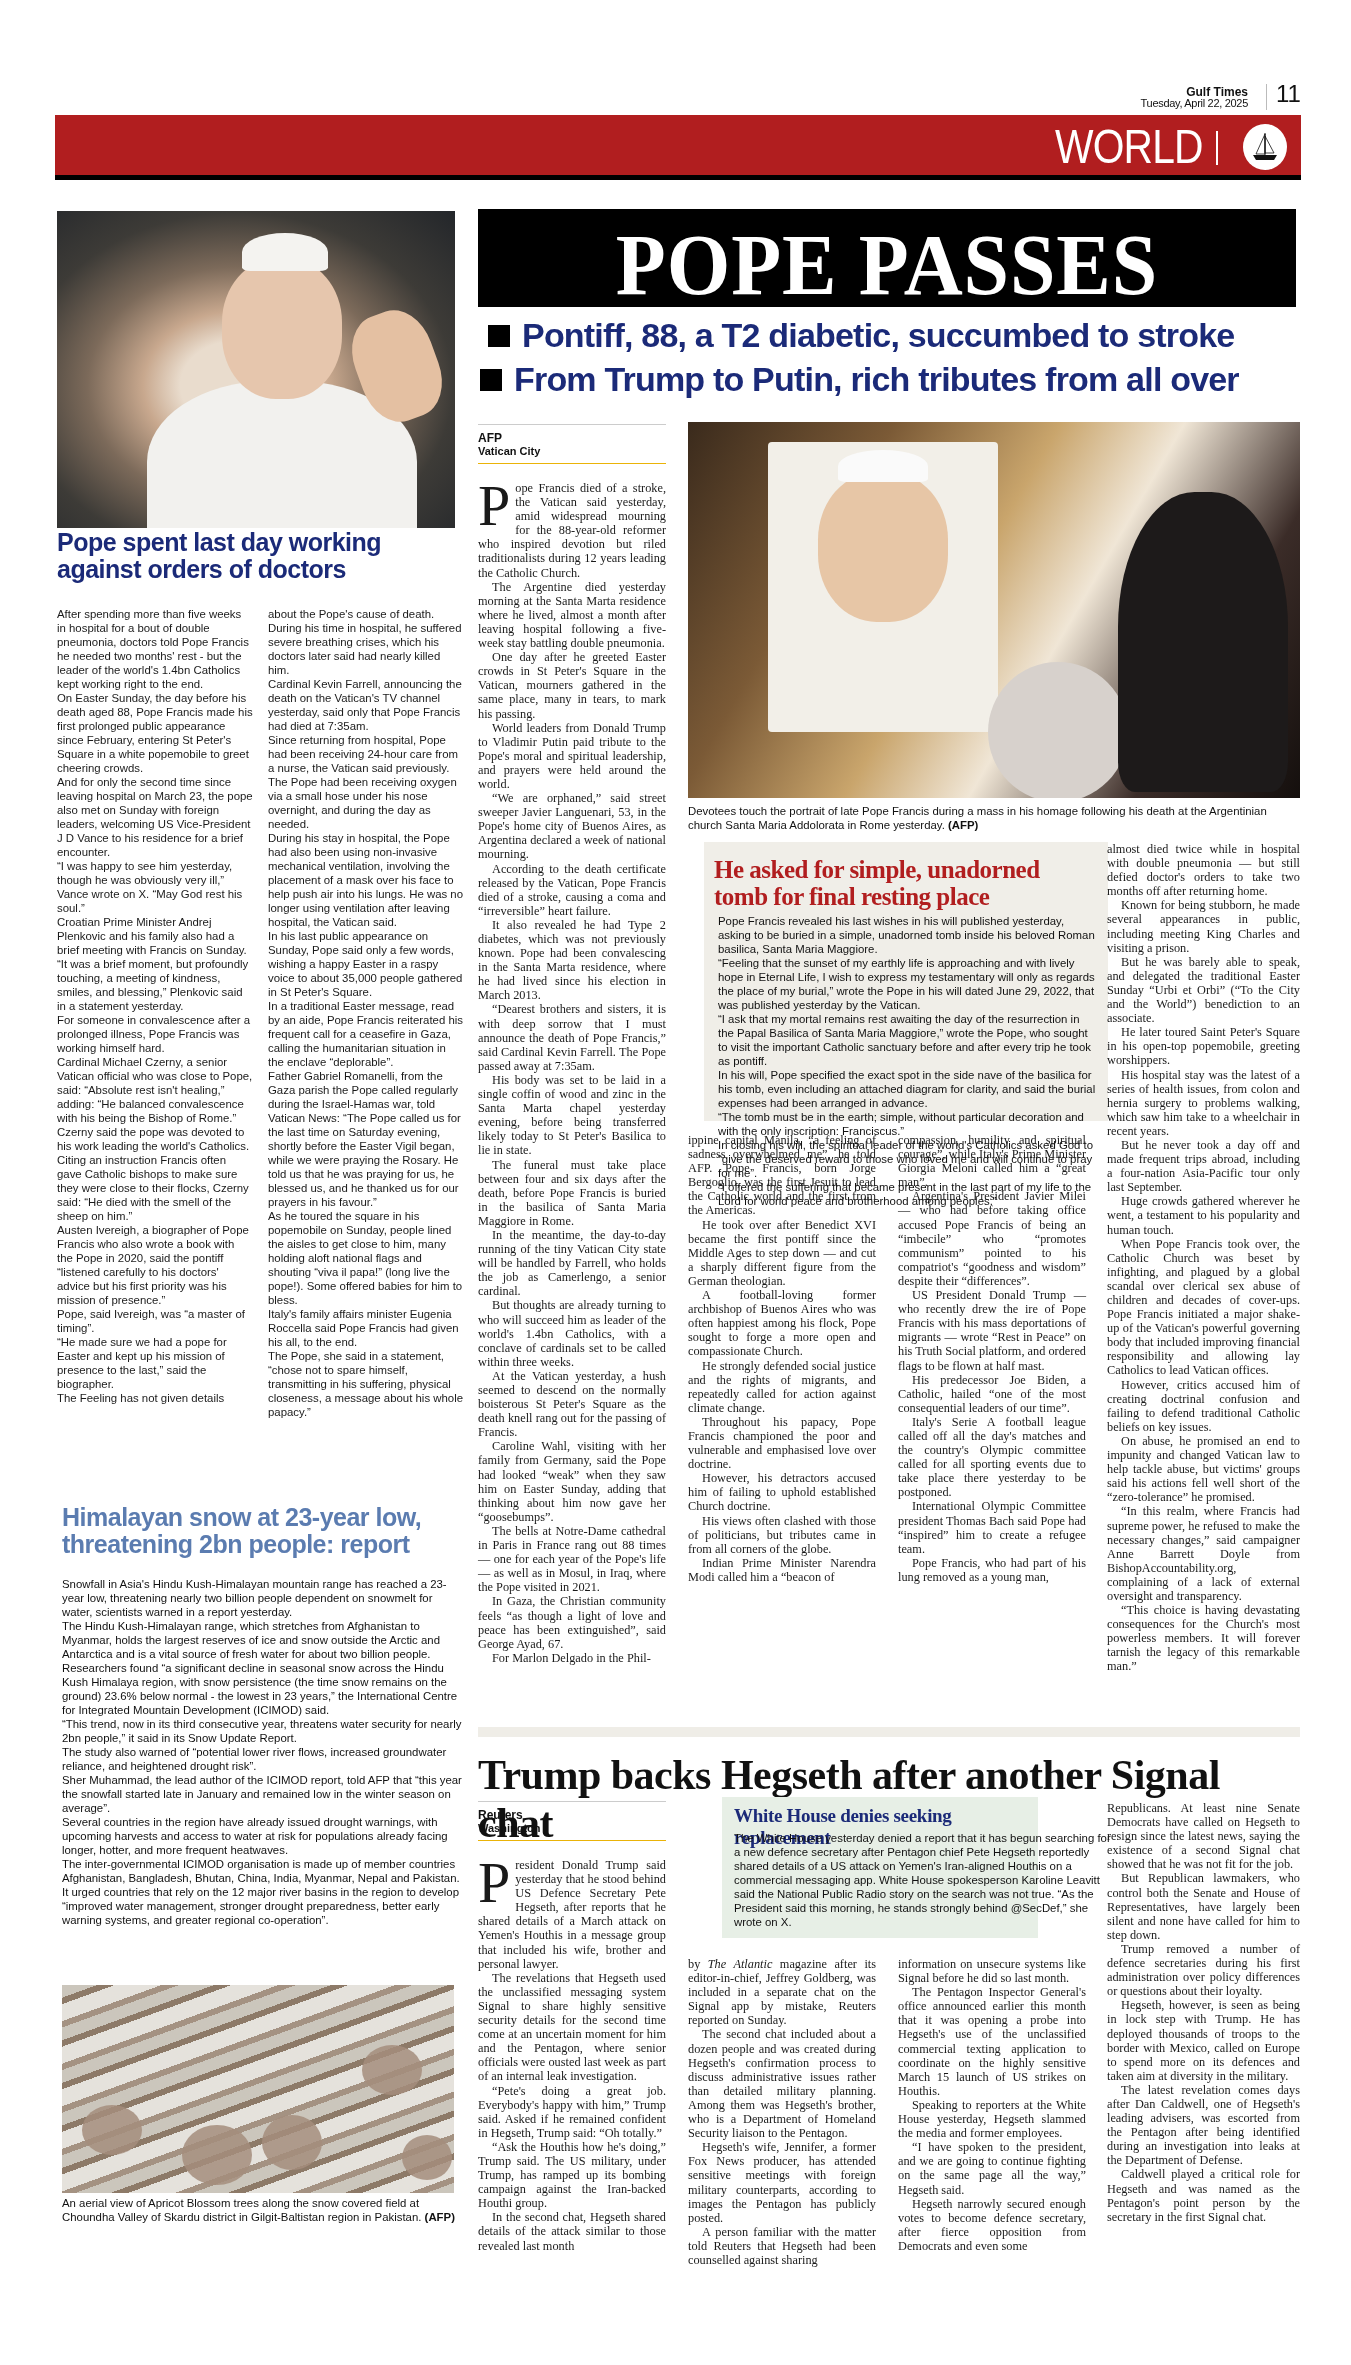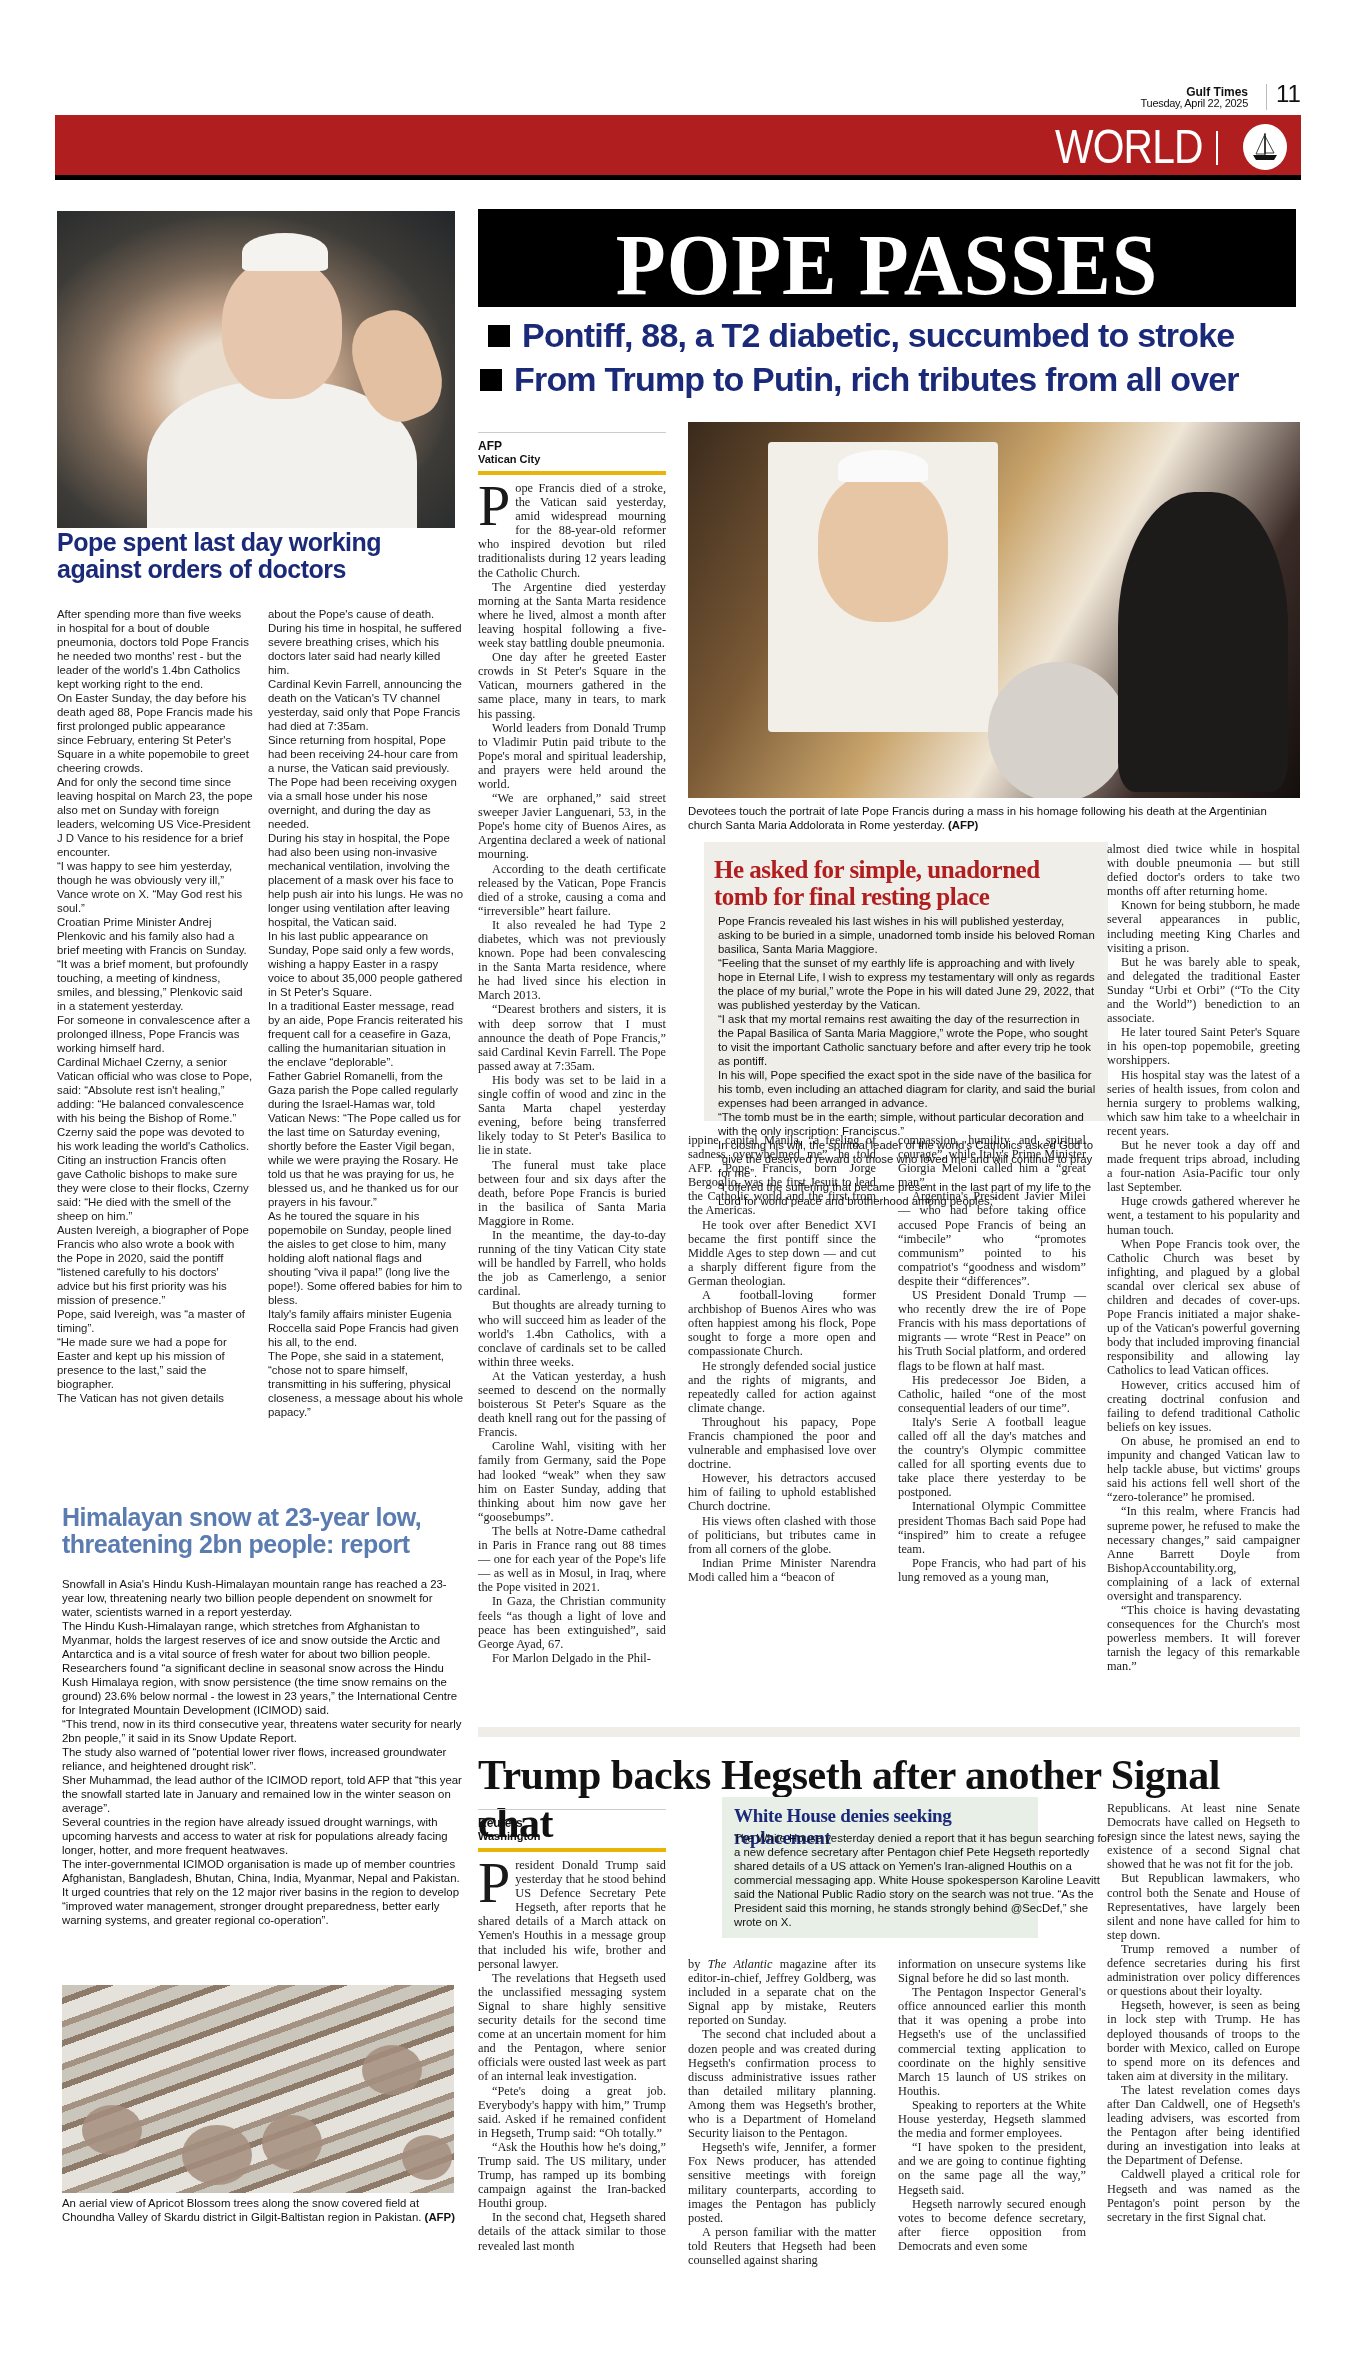--- a/index.html
+++ b/index.html
@@ -23,21 +23,21 @@
   .pope-photo .cap { position:absolute; left:185px; top:22px; width:86px; height:38px; border-radius:50% 50% 10% 10%; background:#f4f3f0; }
   .pope-photo .face { position:absolute; left:165px; top:48px; width:120px; height:140px; border-radius:45%; background:#e6c6ad; }
   .pope-photo .robe { position:absolute; left:90px; top:170px; width:270px; height:180px; border-radius:45% 45% 0 0; background:#f2f1ee; }
   .pope-photo .hand { position:absolute; left:300px; top:100px; width:80px; height:110px; border-radius:40%; background:#e4c0a2; transform:rotate(-20deg); }
 
   .main-banner { position:absolute; left:478px; top:209px; width:818px; height:98px; background:#000; }
   .main-title { position:absolute; left:0; right:0; top:6px; text-align:center; color:#fff; font-family:"Liberation Serif", serif; font-weight:bold; font-size:86px; letter-spacing:1px; transform:scaleX(0.95); }
   .deck { position:absolute; left:480px; font-family:"Liberation Sans", sans-serif; font-weight:bold; color:#1b2a78; font-size:34px; letter-spacing:-0.8px; display:flex; align-items:center; }
   .deck .sq { display:inline-block; width:22px; height:22px; background:#000; margin-right:12px; }
 
-  .byline-box { position:absolute; border-top:1px solid #ccc; border-bottom:4px solid #eab308;margin-top:8px; }
+  .byline-box { position:absolute; border-top:1px solid #ccc; border-bottom:1px solid #eab308; }
   .byline-agency { font-weight:bold; font-size:12px; display:block; margin-top:6px; }
   .byline-place { font-size:11px; display:block; margin-bottom:6px;font-weight:bold; }
 
   .serif-col { position:absolute; font-family:"Liberation Serif", serif; font-size:12.3px; line-height:14.1px; text-align:justify; hyphens:auto; color:#1a1a1a; }
   .serif-col p { text-indent:14px; }
   .serif-col p.first { text-indent:0; }
   .dropcap { float:left; font-family:"Liberation Serif", serif; font-size:58px; line-height:46px; margin:2px 5px 0 0; }
 
   .sans-col { position:absolute; font-family:"Liberation Sans", sans-serif; font-size:11.4px; line-height:14px; color:#1a1a1a; }
 
@@ -116,21 +116,21 @@
     <div><span>And for only the second time since leaving hospital on March 23, the pope also met on Sunday with foreign leaders, welcoming US Vice-President J D Vance to his residence for a brief encounter.</span></div>
     <div><span>“I was happy to see him yesterday, though he was obviously very ill,” Vance wrote on X. “May God rest his soul.”</span></div>
     <div><span>Croatian Prime Minister Andrej Plenkovic and his family also had a brief meeting with Francis on Sunday. “It was a brief moment, but profoundly touching, a meeting of kindness, smiles, and blessing,” Plenkovic said in a statement yesterday.</span></div>
     <div><span>For someone in convalescence after a prolonged illness, Pope Francis was working himself hard.</span></div>
     <div><span>Cardinal Michael Czerny, a senior Vatican official who was close to Pope, said: “Absolute rest isn't healing,” adding: “He balanced convalescence with his being the Bishop of Rome.”</span></div>
     <div><span>Czerny said the pope was devoted to his work leading the world's Catholics.</span></div>
     <div><span>Citing an instruction Francis often gave Catholic bishops to make sure they were close to their flocks, Czerny said: “He died with the smell of the sheep on him.”</span></div>
     <div><span>Austen Ivereigh, a biographer of Pope Francis who also wrote a book with the Pope in 2020, said the pontiff “listened carefully to his doctors' advice but his first priority was his mission of presence.”</span></div>
     <div><span>Pope, said Ivereigh, was “a master of timing”.</span></div>
     <div><span>“He made sure we had a pope for Easter and kept up his mission of presence to the last,” said the biographer.</span></div>
-    <div><span>The Vatican has not given details</span></div>
+    <div><span>The Feeling has not given details</span></div>
   </div>
 <div class="sans-col" style="left:268px; top:607px; width:196px;" id="sb2">
     <div><span>about the Pope's cause of death. During his time in hospital, he suffered severe breathing crises, which his doctors later said had nearly killed him.</span></div>
     <div><span>Cardinal Kevin Farrell, announcing the death on the Vatican's TV channel yesterday, said only that Pope Francis had died at 7:35am.</span></div>
     <div><span>Since returning from hospital, Pope had been receiving 24-hour care from a nurse, the Vatican said previously. The Pope had been receiving oxygen via a small hose under his nose overnight, and during the day as needed.</span></div>
     <div><span>During his stay in hospital, the Pope had also been using non-invasive mechanical ventilation, involving the placement of a mask over his face to help push air into his lungs. He was no longer using ventilation after leaving hospital, the Vatican said.</span></div>
     <div><span>In his last public appearance on Sunday, Pope said only a few words, wishing a happy Easter in a raspy voice to about 35,000 people gathered in St Peter's Square.</span></div>
     <div><span>In a traditional Easter message, read by an aide, Pope Francis reiterated his frequent call for a ceasefire in Gaza, calling the humanitarian situation in the enclave “deplorable”.</span></div>
     <div><span>Father Gabriel Romanelli, from the Gaza parish the Pope called regularly during the Israel-Hamas war, told Vatican News: “The Pope called us for the last time on Saturday evening, shortly before the Easter Vigil began, while we were praying the Rosary. He told us that he was praying for us, he blessed us, and he thanked us for our prayers in his favour.”</span></div>
     <div><span>As he toured the square in his popemobile on Sunday, people lined the aisles to get close to him, many holding aloft national flags and shouting “viva il papa!” (long live the pope!). Some offered babies for him to bless.</span></div>

